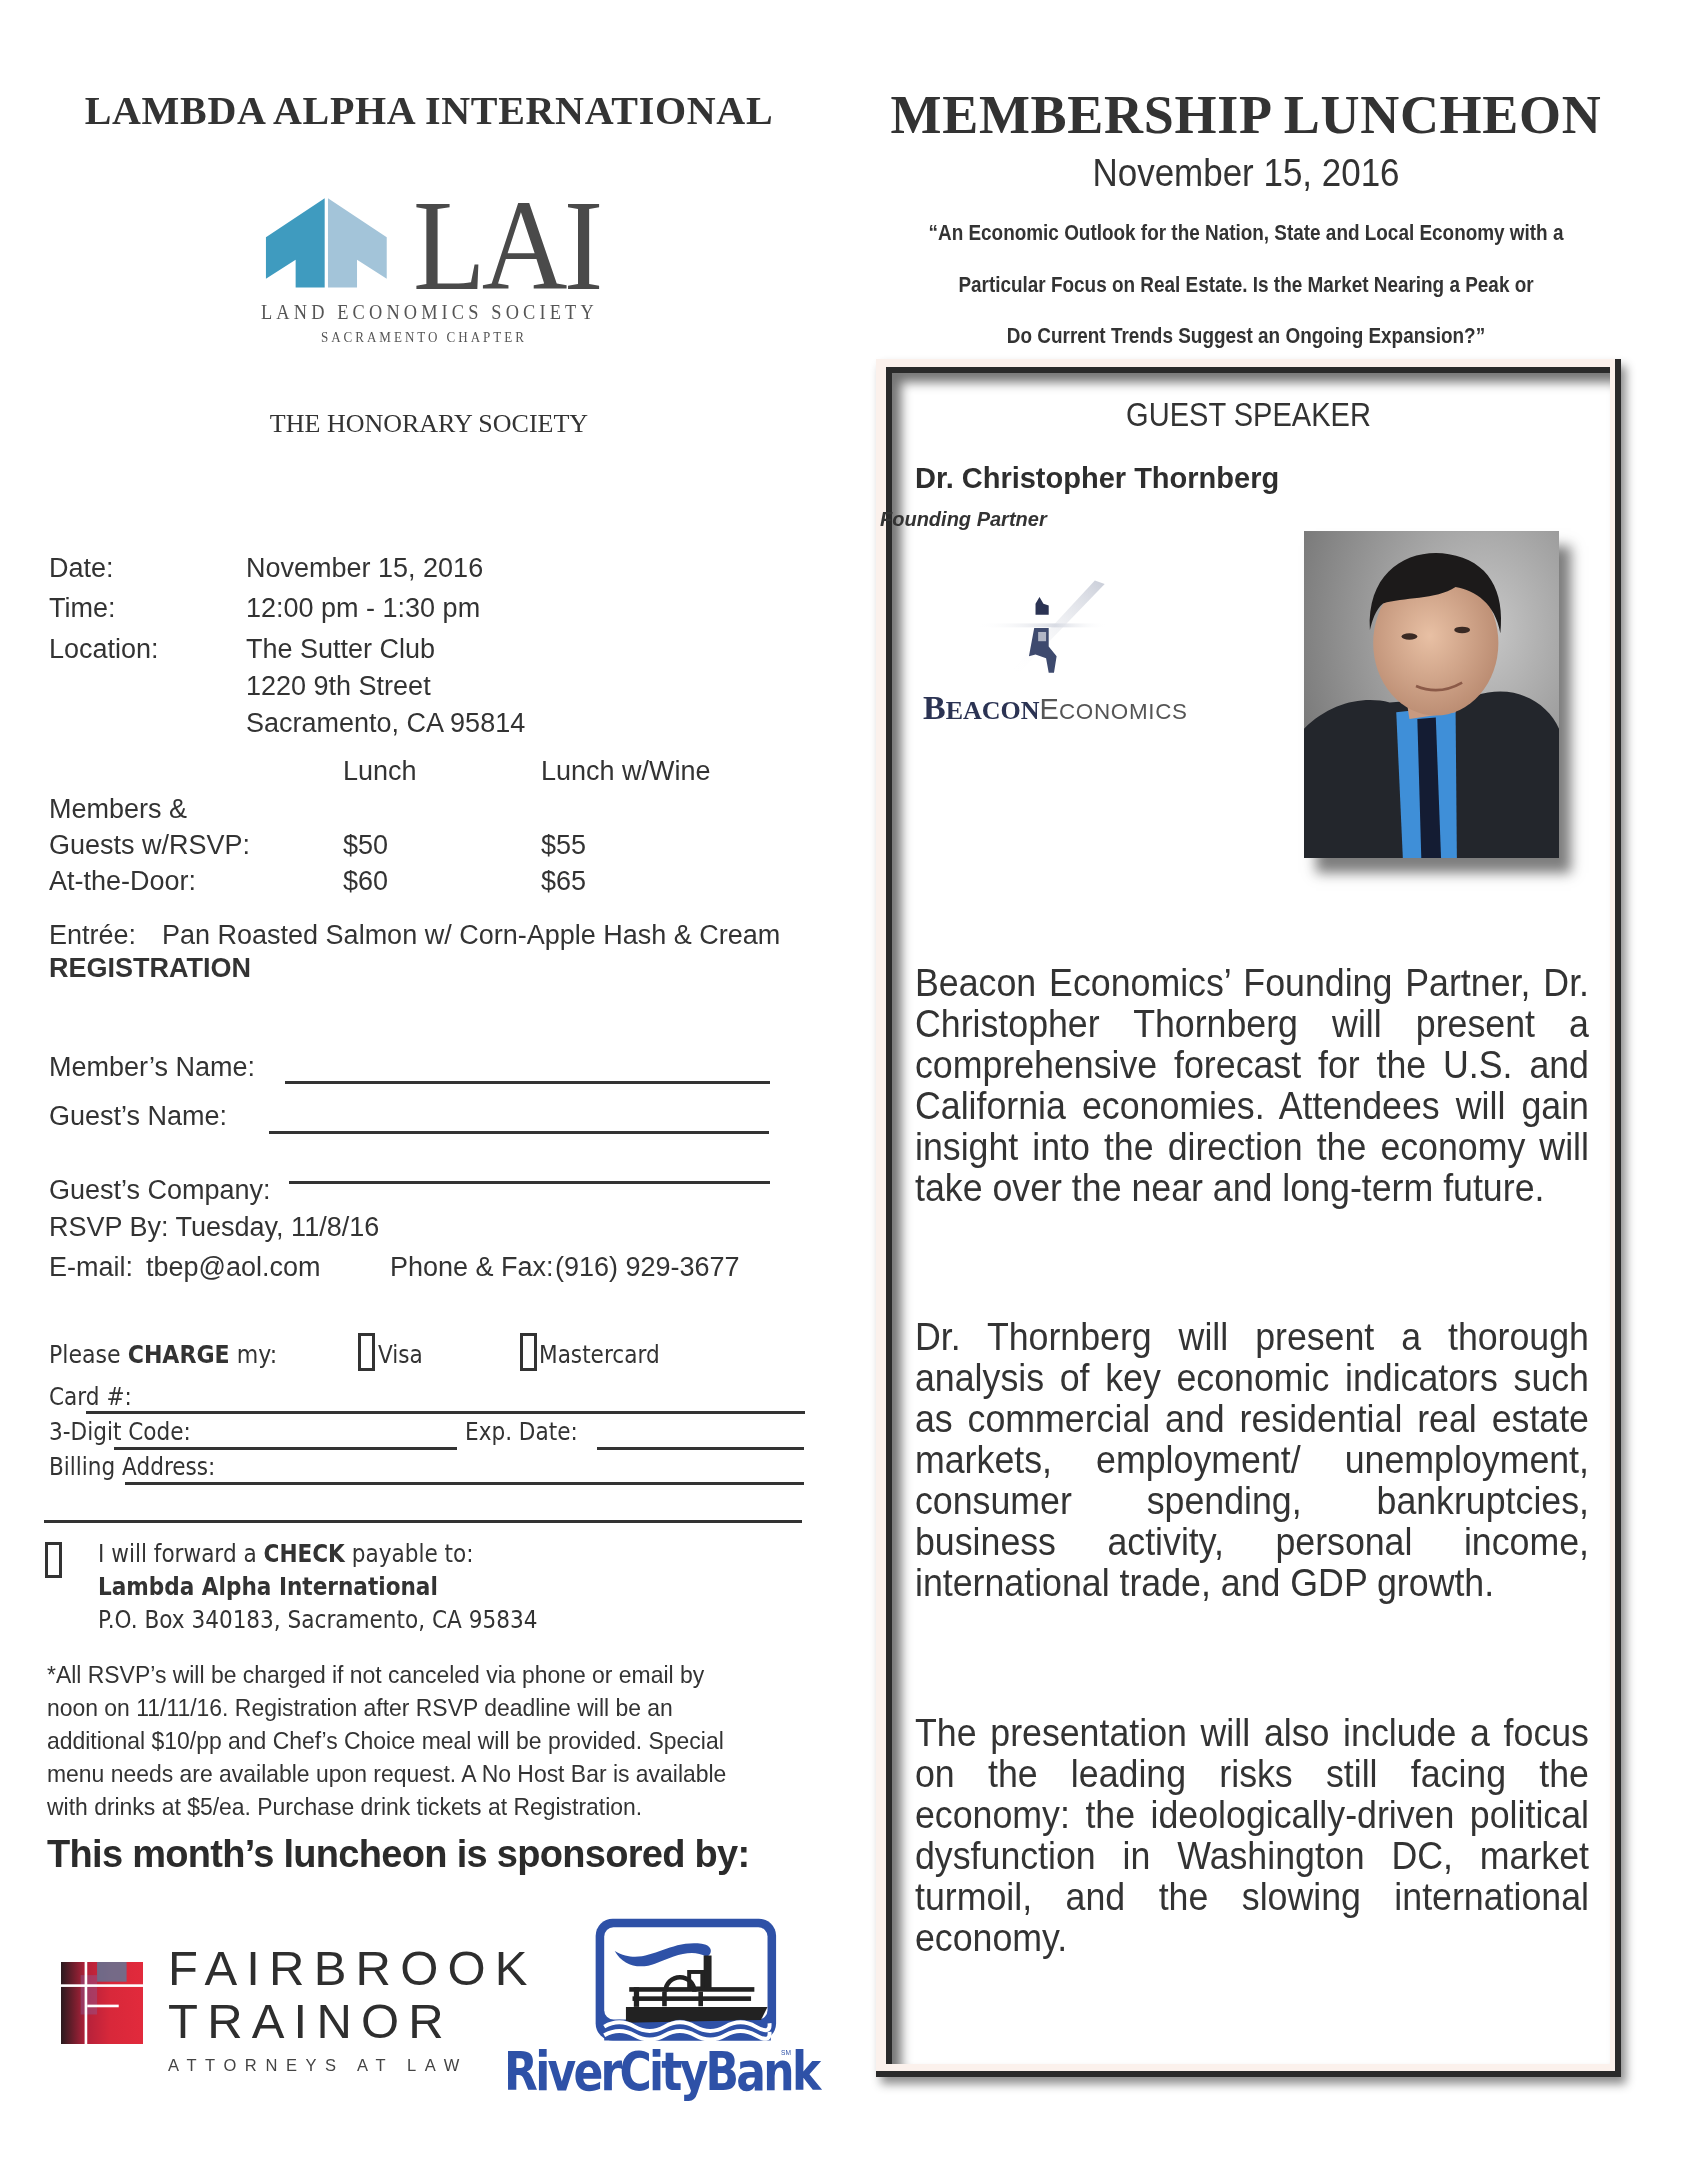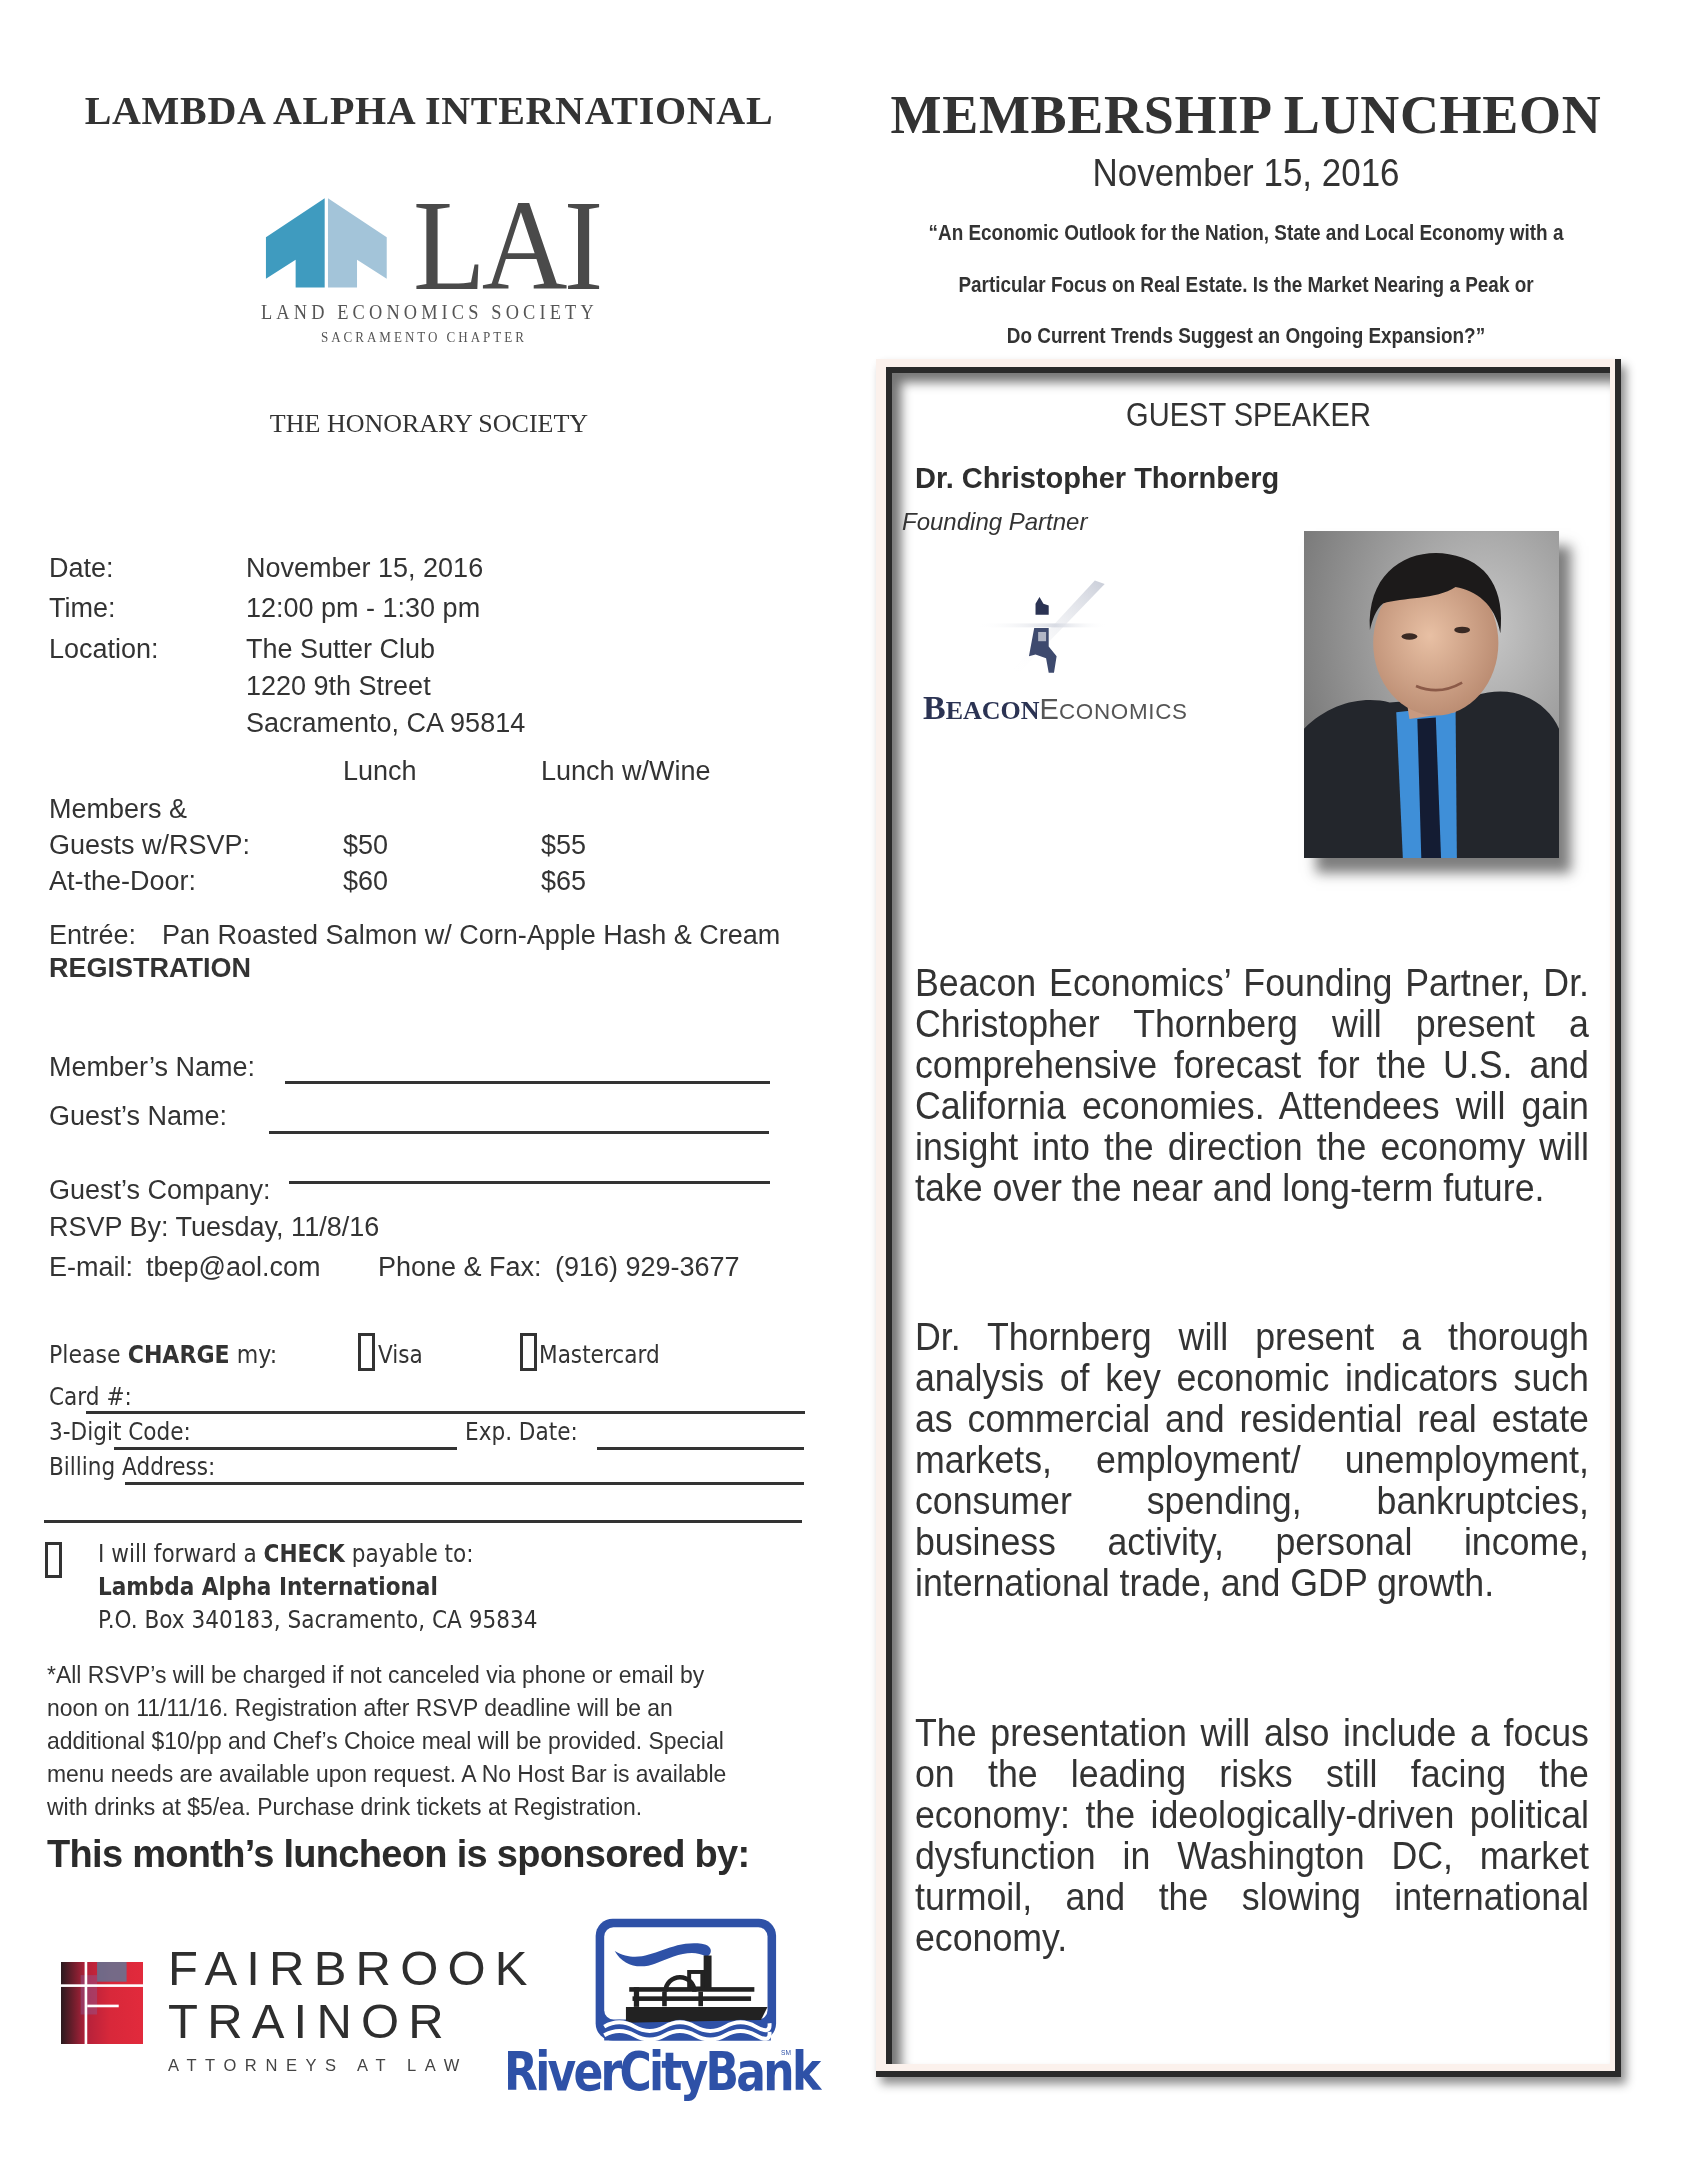--- a/index.html
+++ b/index.html
@@ -34,21 +34,21 @@
   #ml-title { left: 844px; width: 804px; top: 84px; text-align: center; font-size: 54px; font-weight: bold; color: #333; letter-spacing: 0.7px; }
   #ml-date { left: 844px; width: 804px; top: 152px; text-align: center; font-size: 38px; color: #333; }
   .quote { position: absolute; left: 844px; width: 804px; text-align: center; font-size: 22px; font-weight: bold; color: #333; white-space: nowrap; }
 
   
   #frame-outer { left: 876px; top: 359px; width: 745px; height: 1718px; background: #fbf1ec; box-shadow: 5.3px 6.6px 9.2px rgba(0,0,0,0.45); border-right: 6px solid #2a2a2a; border-bottom: 6.6px solid #2a2a2a; box-sizing: border-box; }
   #frame-inner { left: 886px; top: 367px; width: 724px; height: 1697px; background: #ffffff; border-left: 6px solid #2a2a2a; border-top: 6.6px solid #2a2a2a; box-sizing: border-box; box-shadow: inset 9.2px 9.2px 10.6px rgba(0,0,0,0.55); }
 
   #gs-title { left: 886px; width: 725px; top: 396px; text-align: center; font-size: 33px; color: #333; transform: scaleX(0.88); }
   #speaker-name { left: 915px; top: 462px; font-size: 29px; font-weight: bold; color: #2e2e2e; white-space: nowrap; }
-  #speaker-role { left: 902px; top: 508px; font-size: 24px; font-style: italic; color: #333; white-space: nowrap; }
+  #speaker-role { left: 880px; top: 508px; font-size: 20px; font-style: italic; color: #333; white-space: nowrap; font-weight: bold; }
 
   #beacon { left: 923px; top: 574px; width: 303px; height: 158px; }
   #beacon-text { position: absolute; left: 0; top: 115px; white-space: nowrap; font-family: "Liberation Serif", serif; color: #2b3353; }
   #beacon-text .b1 { font-size: 34px; font-weight: bold; letter-spacing: 0px; }
   #beacon-text .b1s { font-size: 26px; font-weight: bold; }
   #beacon-text .b2 { font-family: "Liberation Sans", sans-serif; color: #555; font-size: 29px; }
   #beacon-text .b2s { font-family: "Liberation Sans", sans-serif; color: #555; font-size: 22.4px; letter-spacing: 0.7px; }
 
   #photo { left: 1304px; top: 531px; width: 255px; height: 327px; box-shadow: 12px 14.5px 12px rgba(40,40,40,0.6); overflow: hidden; background: #8a8a8a; }
 
@@ -131,21 +131,21 @@
 <div class="field-line" style="left:285px;top:1081px;width:485px;"></div>
 <div class="row" style="top:1101px;left:49px;">Guest’s Name:</div>
 <div class="field-line" style="left:269px;top:1131px;width:500px;"></div>
 <div class="row" style="top:1151px;left:49px;margin-top:24px;">Guest’s Company:</div>
 <div class="field-line" style="left:289px;top:1181px;width:481px;"></div>
 
 <div class="row" style="top:1212px;left:49px;">RSVP By:  Tuesday,  11/8/16</div>
 <div class="row" style="top:1252px;">
   <span style="position:absolute;left:49px;">E-mail:</span>
   <span style="position:absolute;left:146px;">tbep@aol.com</span>
-  <span style="position:absolute;left:378px;">Phone &amp; Fax:</span>
+  <span style="position:absolute;left:390px;">Phone &amp; Fax:</span>
   <span style="position:absolute;left:555px;">(916) 929-3677</span>
 </div>
 
 <div class="row dejavu" style="top:1341px;left:49px;font-size:24px;transform:scaleX(0.92);transform-origin:left top;">
   <span>Please </span><span class="bold">CHARGE</span><span> my:</span>
 </div>
 <div class="chk" style="left:358px;top:1333px;width:16px;height:38px;width:17px;"></div>
 <div class="row dejavu" style="top:1341px;left:378px;font-size:24px;transform:scaleX(0.9);transform-origin:left top;">Visa</div>
 <div class="chk" style="left:520px;top:1333px;width:17px;height:38px;"></div>
 <div class="row dejavu" style="top:1341px;left:539px;font-size:24px;transform:scaleX(0.9);transform-origin:left top;">Mastercard</div>

